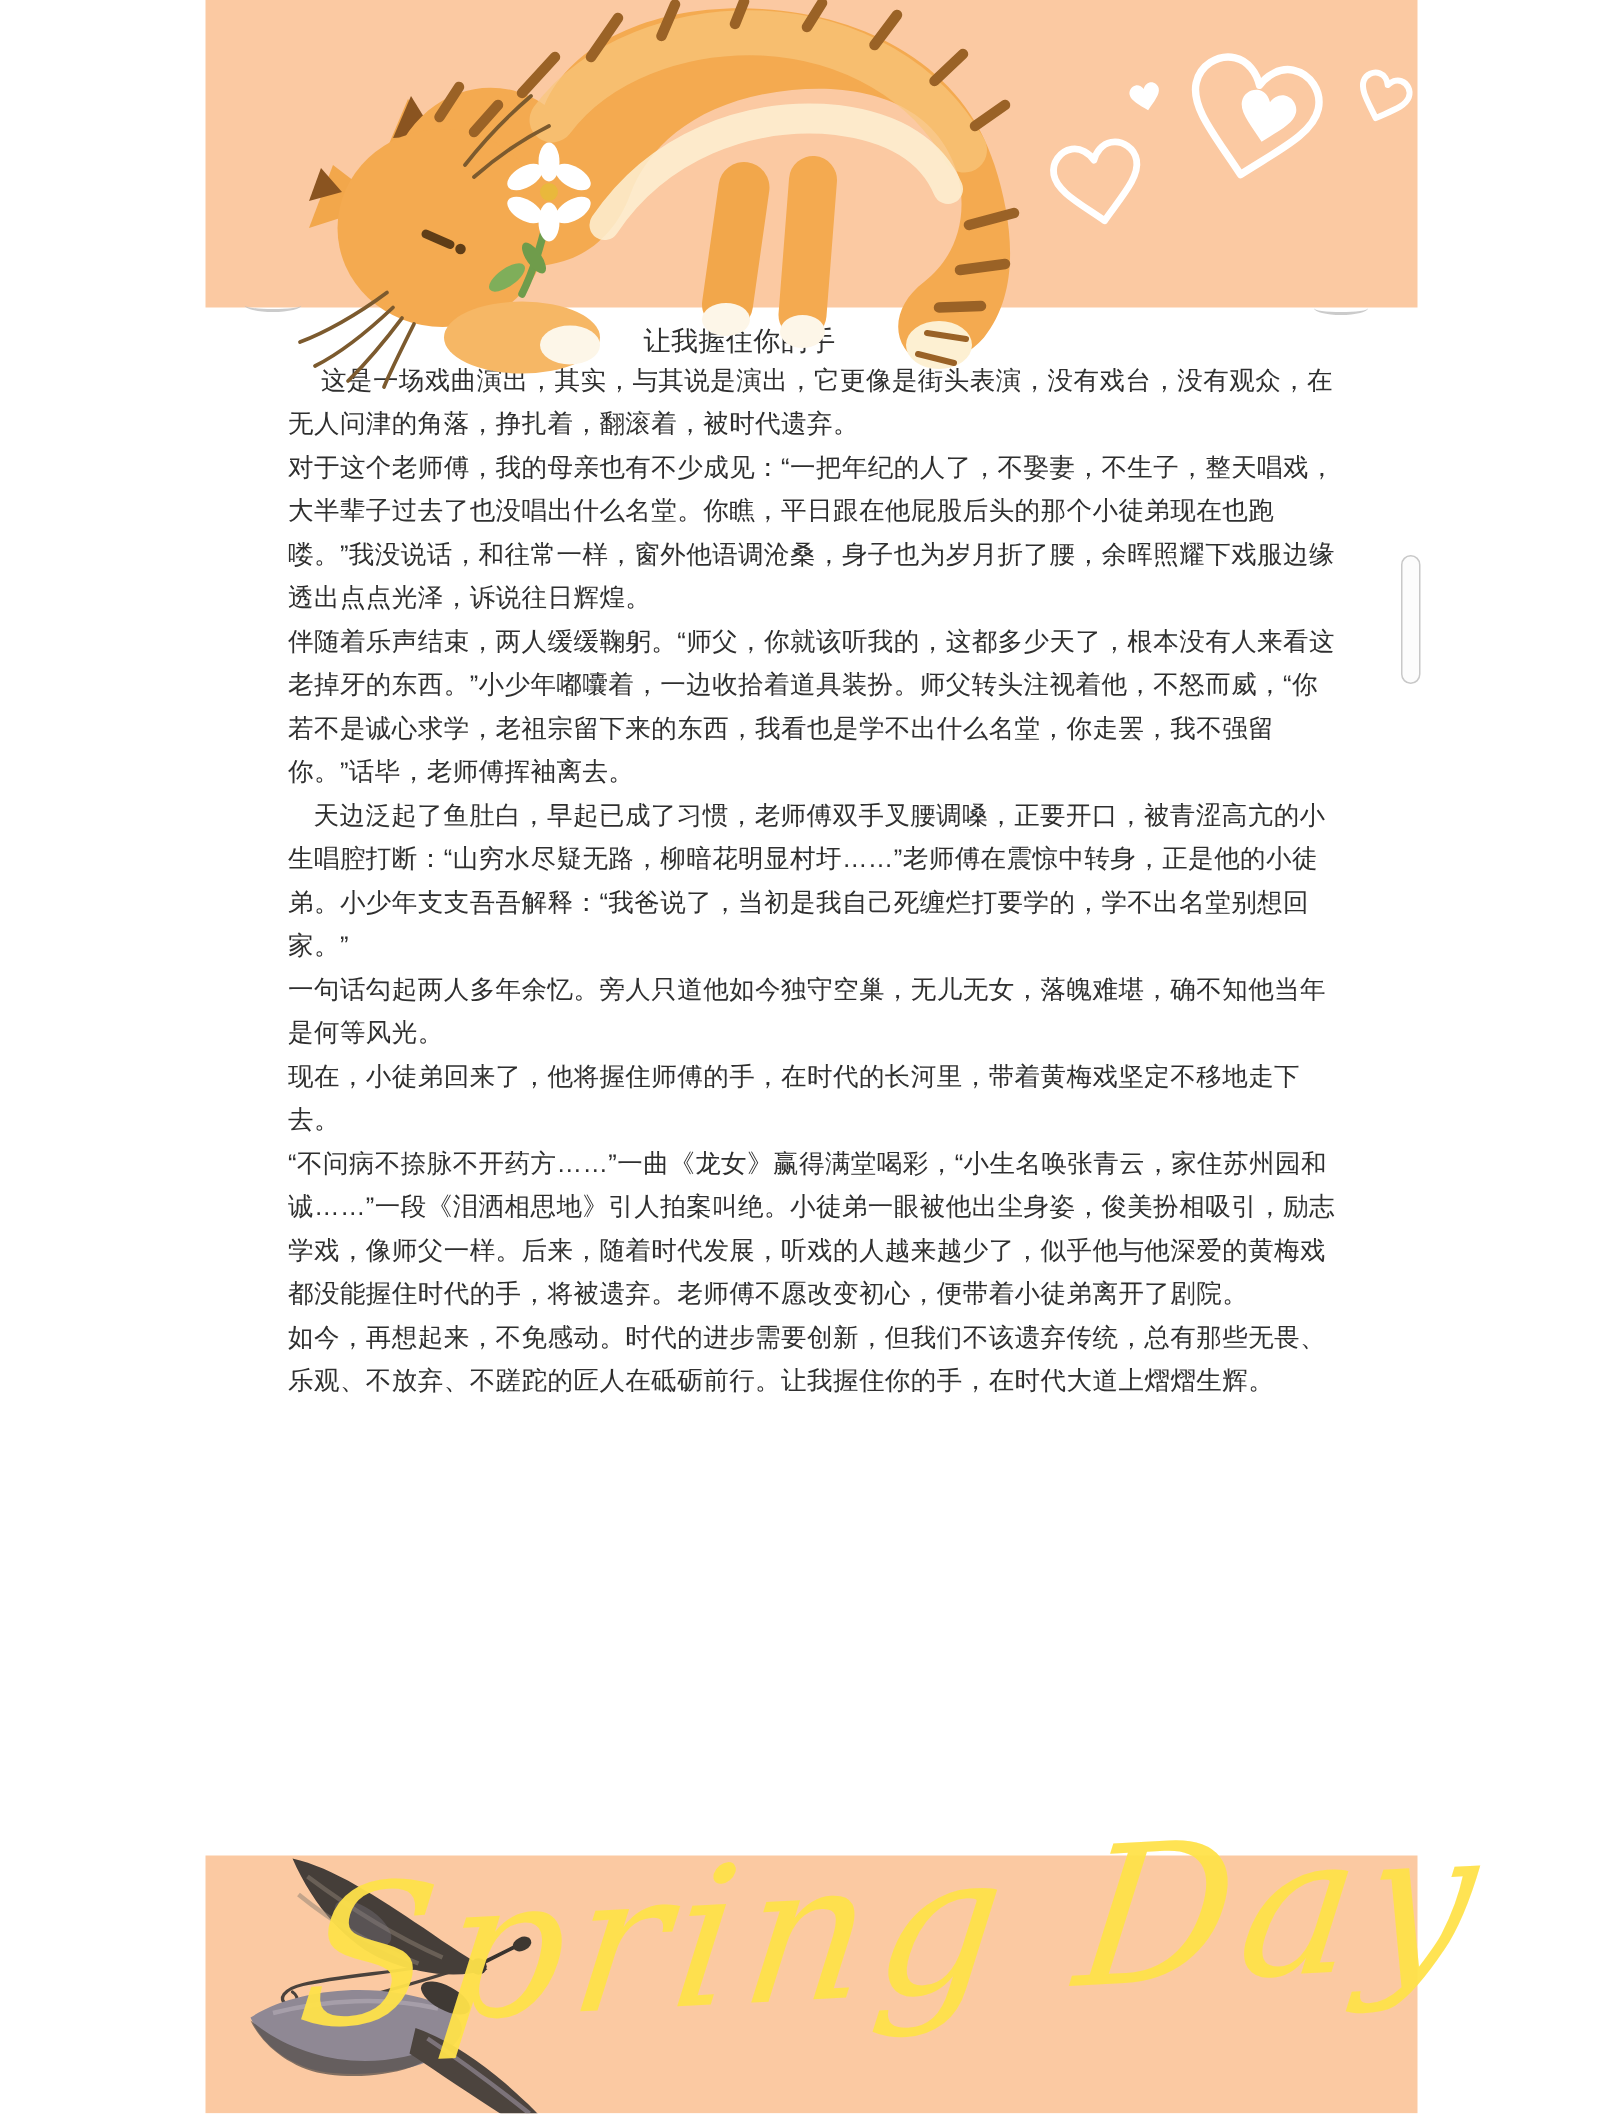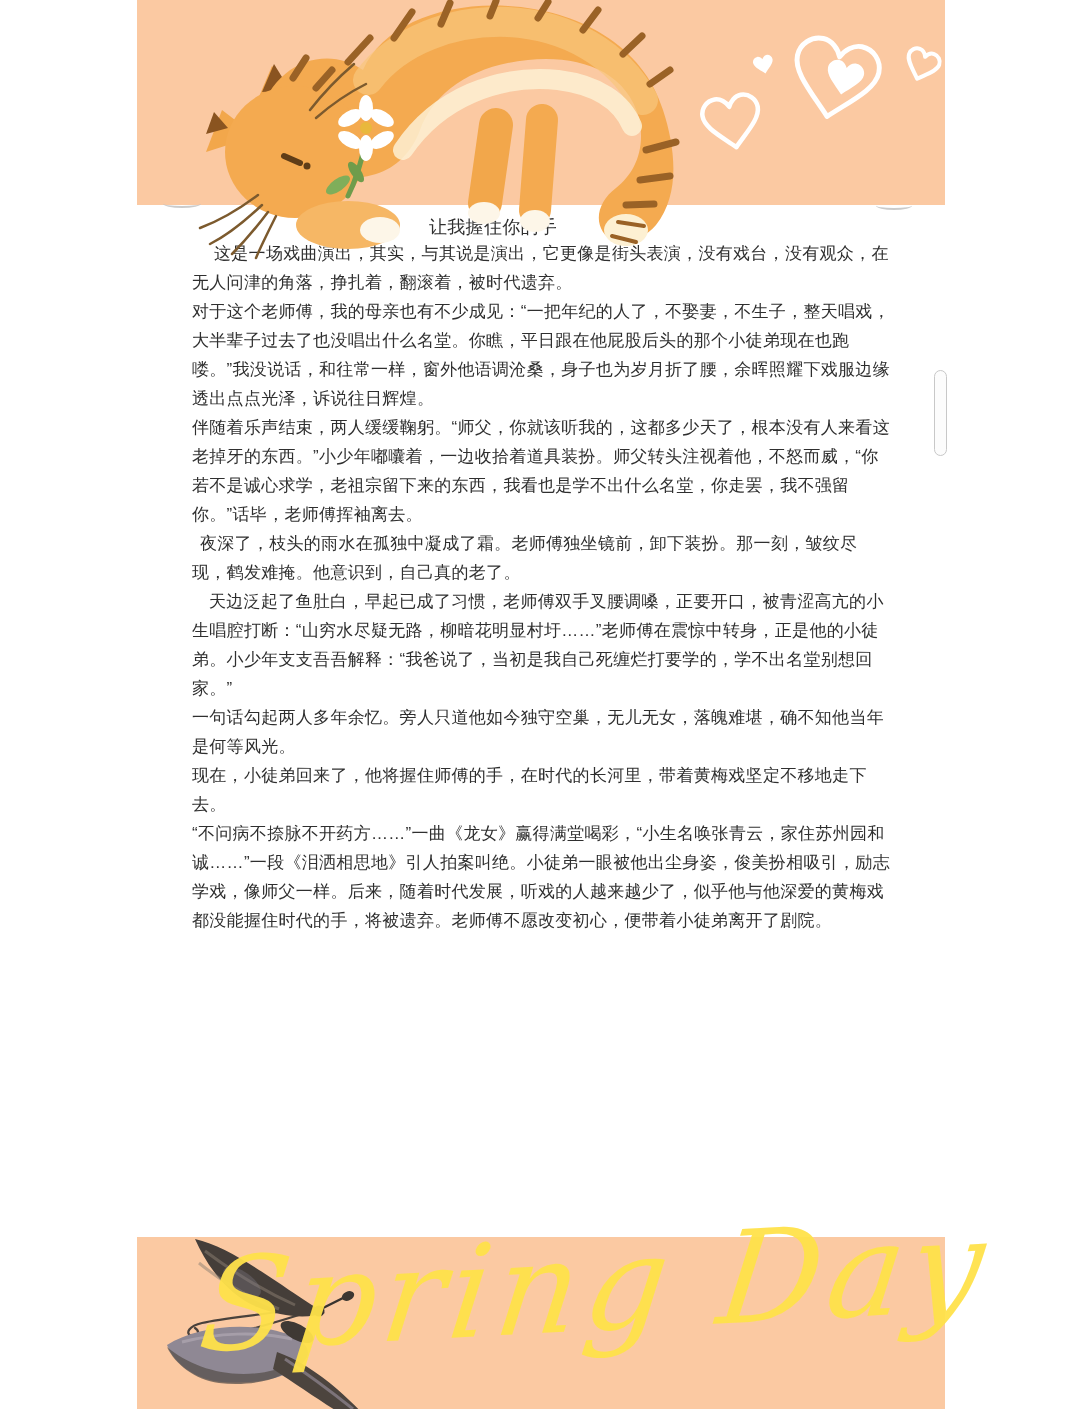--- a/index.html
+++ b/index.html
@@ -158,25 +158,25 @@
   </svg>
 
   <div class="curl curl-left"></div>
   <div class="curl curl-right"></div>
 
   <div class="content">
     <h1 class="essay-title">让我握住你的手</h1>
     <p class="para p1">这是一场戏曲演出，其实，与其说是演出，它更像是街头表演，没有戏台，没有观众，在无人问津的角落，挣扎着，翻滚着，被时代遗弃。</p>
     <p class="para p3">对于这个老师傅，我的母亲也有不少成见：“一把年纪的人了，不娶妻，不生子，整天唱戏，大半辈子过去了也没唱出什么名堂。你瞧，平日跟在他屁股后头的那个小徒弟现在也跑喽。”我没说话，和往常一样，窗外他语调沧桑，身子也为岁月折了腰，余晖照耀下戏服边缘透出点点光泽，诉说往日辉煌。</p>
     <p class="para p2">伴随着乐声结束，两人缓缓鞠躬。“师父，你就该听我的，这都多少天了，根本没有人来看这老掉牙的东西。”小少年嘟囔着，一边收拾着道具装扮。师父转头注视着他，不怒而威，“你若不是诚心求学，老祖宗留下来的东西，我看也是学不出什么名堂，你走罢，我不强留你。”话毕，老师傅挥袖离去。</p>
-    <p class="para p4">夜深了，枝头的雨水在孤独中凝成了霜。老师傅独坐镜前，卸下装扮。那一刻，皱纹尽现，鹤发难掩。他意识到，自己真的老了。</p>
     <p class="para p5">天边泛起了鱼肚白，早起已成了习惯，老师傅双手叉腰调嗓，正要开口，被青涩高亢的小生唱腔打断：“山穷水尽疑无路，柳暗花明显村圩……”老师傅在震惊中转身，正是他的小徒弟。小少年支支吾吾解释：“我爸说了，当初是我自己死缠烂打要学的，学不出名堂别想回家。”</p>
     <p class="para p6">一句话勾起两人多年余忆。旁人只道他如今独守空巢，无儿无女，落魄难堪，确不知他当年是何等风光。</p>
     <p class="para p8">现在，小徒弟回来了，他将握住师傅的手，在时代的长河里，带着黄梅戏坚定不移地走下去。</p>
     <p class="para p7">“不问病不捺脉不开药方……”一曲《龙女》赢得满堂喝彩，“小生名唤张青云，家住苏州园和诚……”一段《泪洒相思地》引人拍案叫绝。小徒弟一眼被他出尘身姿，俊美扮相吸引，励志学戏，像师父一样。后来，随着时代发展，听戏的人越来越少了，似乎他与他深爱的黄梅戏都没能握住时代的手，将被遗弃。老师傅不愿改变初心，便带着小徒弟离开了剧院。</p>
+    <p class="para p9">如今，再想起来，不免感动。时代的进步需要创新，但我们不该遗弃传统，总有那些无畏、乐观、不放弃、不蹉跎的匠人在砥砺前行。让我握住你的手，在时代大道上熠熠生辉。</p>
   </div>
 
   <div class="scroll-thumb"></div>
 
   <div class="banner banner-bottom">
     <svg class="butterfly-svg" width="280" height="180" viewBox="0 0 280 180">
 
       <g fill="none" stroke="#4a423c" stroke-width="2.2" stroke-linecap="round">
         <path d="M 160,70 C 120,78 80,80 55,86 C 42,89 38,96 44,99 C 50,102 54,95 48,91"></path>
         <path d="M 158,76 C 122,88 88,96 62,104 C 50,108 46,116 52,119 C 58,121 62,114 55,110"></path>

